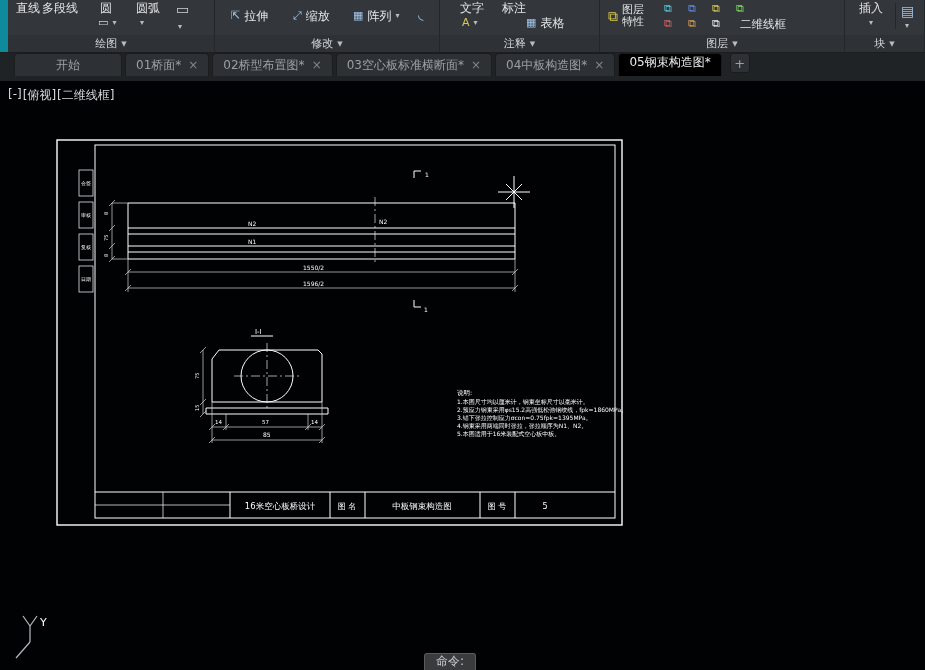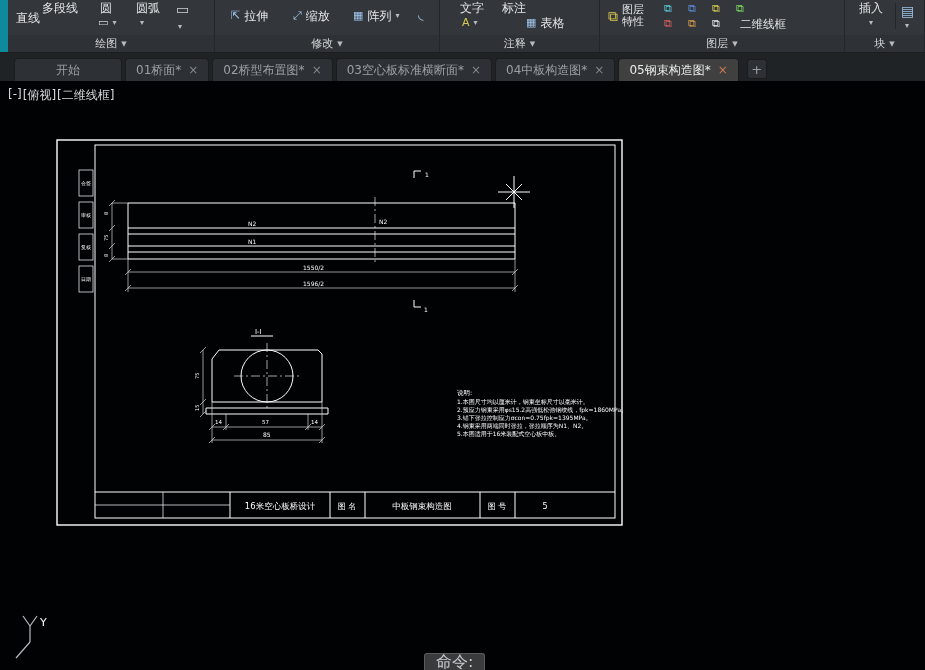--- a/index.html
+++ b/index.html
@@ -19,51 +19,51 @@
   .tool{display:flex;align-items:center;gap:4px;}
   .ic{font-size:11px;color:#cfd3d6;}
   .ic.big{font-size:14px;}
   .arrsm{font-size:8px;color:#b9bcbe;}
   .blue{color:#9fc3e8;}
   .c-yellow{color:#d8c84e;}.c-cyan{color:#58c6d8;}.c-orange{color:#d89a4e;}
   .c-green{color:#7ed85e;}.c-red{color:#d85e5e;}.c-blue2{color:#5e8ad8;}.c-white{color:#e6e8ea;}
   .vsep{position:absolute;width:1px;background:#24272a;}
   .twoline{line-height:12px;font-size:11px;}
   
-  .tabbar{position:absolute;top:53px;left:0;width:925px;height:28px;background:#202326;display:flex;align-items:flex-end;padding-left:14px;box-sizing:border-box;}
+  .tabbar{position:absolute;top:53px;left:0;width:925px;height:28px;background:#202326;display:flex;align-items:flex-start;padding-left:14px;box-sizing:border-box;}
   .tab{height:23px;background:#2d3034;border:1px solid #1a1c1e;border-bottom:none;border-radius:4px 4px 0 0;display:flex;align-items:center;gap:7px;padding:0 10px;margin-right:3px;color:#9ba0a4;font-size:12px;box-sizing:border-box;}
   .tab.start{min-width:108px;justify-content:center;}
-  .tab.active{background:#404040;color:#e9ebec;}
+  .tab.active{background:#000000;color:#e9ebec;flex-direction:column;}
   .tab-close{font-size:12px;color:#83888c;}
   .tab.active .tab-close{color:#d07a52;}
   .newtab{width:20px;height:20px;margin:0 0 2px 5px;background:#2d3034;border:1px solid #1a1c1e;border-radius:3px;color:#9ba0a4;display:flex;align-items:center;justify-content:center;font-size:13px;box-sizing:border-box;}
   
   .canvas{position:absolute;top:81px;left:0;width:925px;height:589px;background:#010204;}
   .vplabel{position:absolute;left:8px;top:6px;color:#d8dbdd;font-size:12px;display:flex;gap:1px;z-index:3;}
   svg.drawing{position:absolute;left:0;top:0;z-index:1;}
   svg text{fill:#ffffff;font-family:inherit;}
   .ln{stroke:#ffffff;stroke-width:1;fill:none;}
   .ln2{stroke:#ffffff;stroke-width:1.4;fill:none;}
   .thin{stroke:#e2e5e8;stroke-width:0.8;fill:none;}
   .dim{stroke:#d2d6d9;stroke-width:0.7;fill:none;}
   .cl{stroke:#e8eaec;stroke-width:0.7;fill:none;stroke-dasharray:9 3 2 3;}
   
-  .cmd{position:absolute;left:424px;bottom:0;height:16px;background:#3a3b3d;border:1px solid #5a5b5d;border-bottom:none;border-radius:3px 3px 0 0;color:#c9cccf;font-size:16px;line-height:15px;padding:0 11px;z-index:4;}
+  .cmd{position:absolute;left:424px;bottom:0;height:16px;background:#3a3b3d;border:1px solid #5a5b5d;border-bottom:none;border-radius:3px 3px 0 0;color:#c9cccf;font-size:12px;line-height:15px;padding:0 11px;z-index:4;}
   
   .ucs{position:absolute;left:8px;bottom:6px;z-index:3;}
 </style>
 </head>
 <body>
 
 <div class="ribbon">
   <div class="accent"></div>
 
   <div class="panel" style="width:207px">
     <div class="panel-tools">
-      <span class="t" style="left:8px;top:11px">直线</span>
+      <span class="t" style="left:8px;top:1px">直线</span>
       <span class="t" style="left:34px;top:1px">多段线</span>
       <span class="t" style="left:92px;top:1px">圆</span>
       <span class="t" style="left:128px;top:1px">圆弧</span>
       <div class="t tool" style="left:90px;top:16px">
         <span class="ic">▭</span>
         <span class="arrsm">▾</span>
       </div>
       <div class="t tool" style="left:132px;top:16px">
         <span class="arrsm">▾</span>
       </div>

